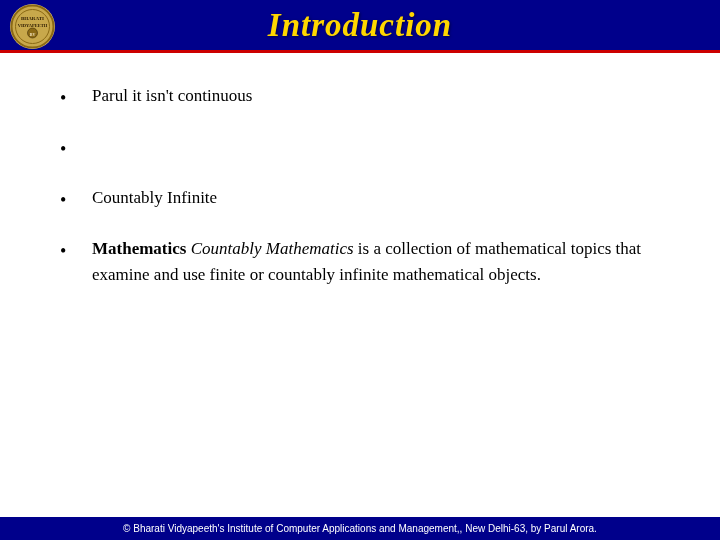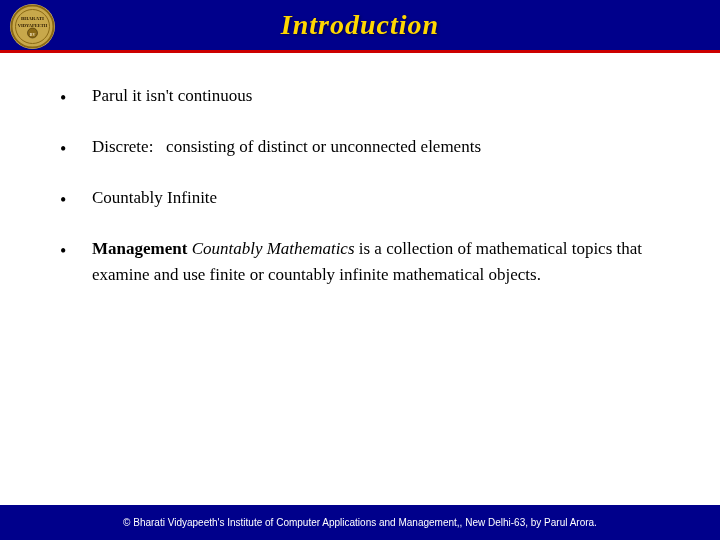--- a/index.html
+++ b/index.html
@@ -48,21 +48,21 @@
       align-items: center;
       justify-content: center;
       font-size: 8px;
       color: #2c1a00;
       text-align: center;
       font-weight: bold;
     }
 
     .header-title {
       color: #FFD700;
-      font-size: 28px;
+      font-size: 33px;
       font-weight: bold;
       font-style: italic;
       letter-spacing: 1px;
       text-shadow: 1px 1px 3px rgba(0,0,0,0.5);
     }
 
     
     .main-content {
       padding: 30px 60px 20px 60px;
       flex: 1;
@@ -104,21 +104,21 @@
       font-style: italic;
     }
 
     
     .footer {
       position: absolute;
       bottom: 0;
       left: 0;
       width: 100%;
       background: #00008B;
-      padding: 12px 15px;
+      padding: 6px 15px;
       color: #ffffff;
       font-size: 10px;
       text-align: center;
       font-family: Arial, sans-serif;
     }
   </style>
 </head>
 <body>
 
 <div class="header-bar">
@@ -140,32 +140,31 @@
 <div class="main-content">
   <ul class="bullet-list">
 
     <li class="bullet-item">
       <span class="bullet-dot">•</span>
       <span class="bullet-text">Parul it isn't continuous</span>
     </li>
 
     <li class="bullet-item">
       <span class="bullet-dot">•</span>
-      <span class="bullet-text">Discrete: &nbsp;&nbsp;consisting of distinct or unconnected elements</span>
     </li>
 
     <li class="bullet-item">
       <span class="bullet-dot">•</span>
       <span class="bullet-text">Countably Infinite</span>
     </li>
 
     <li class="bullet-item">
       <span class="bullet-dot">•</span>
       <span class="bullet-text">
-        <strong>Management</strong>
+        <strong>Mathematics</strong>
         <em> Countably Mathematics</em>
         <span> is a collection of mathematical topics that examine and use finite or countably infinite mathematical objects.</span>
       </span>
     </li>
 
   </ul>
 </div>
 
 <div class="footer">
   <span>© Bharati Vidyapeeth's Institute of Computer Applications and Management,, New Delhi-63, by Parul Arora.</span>

